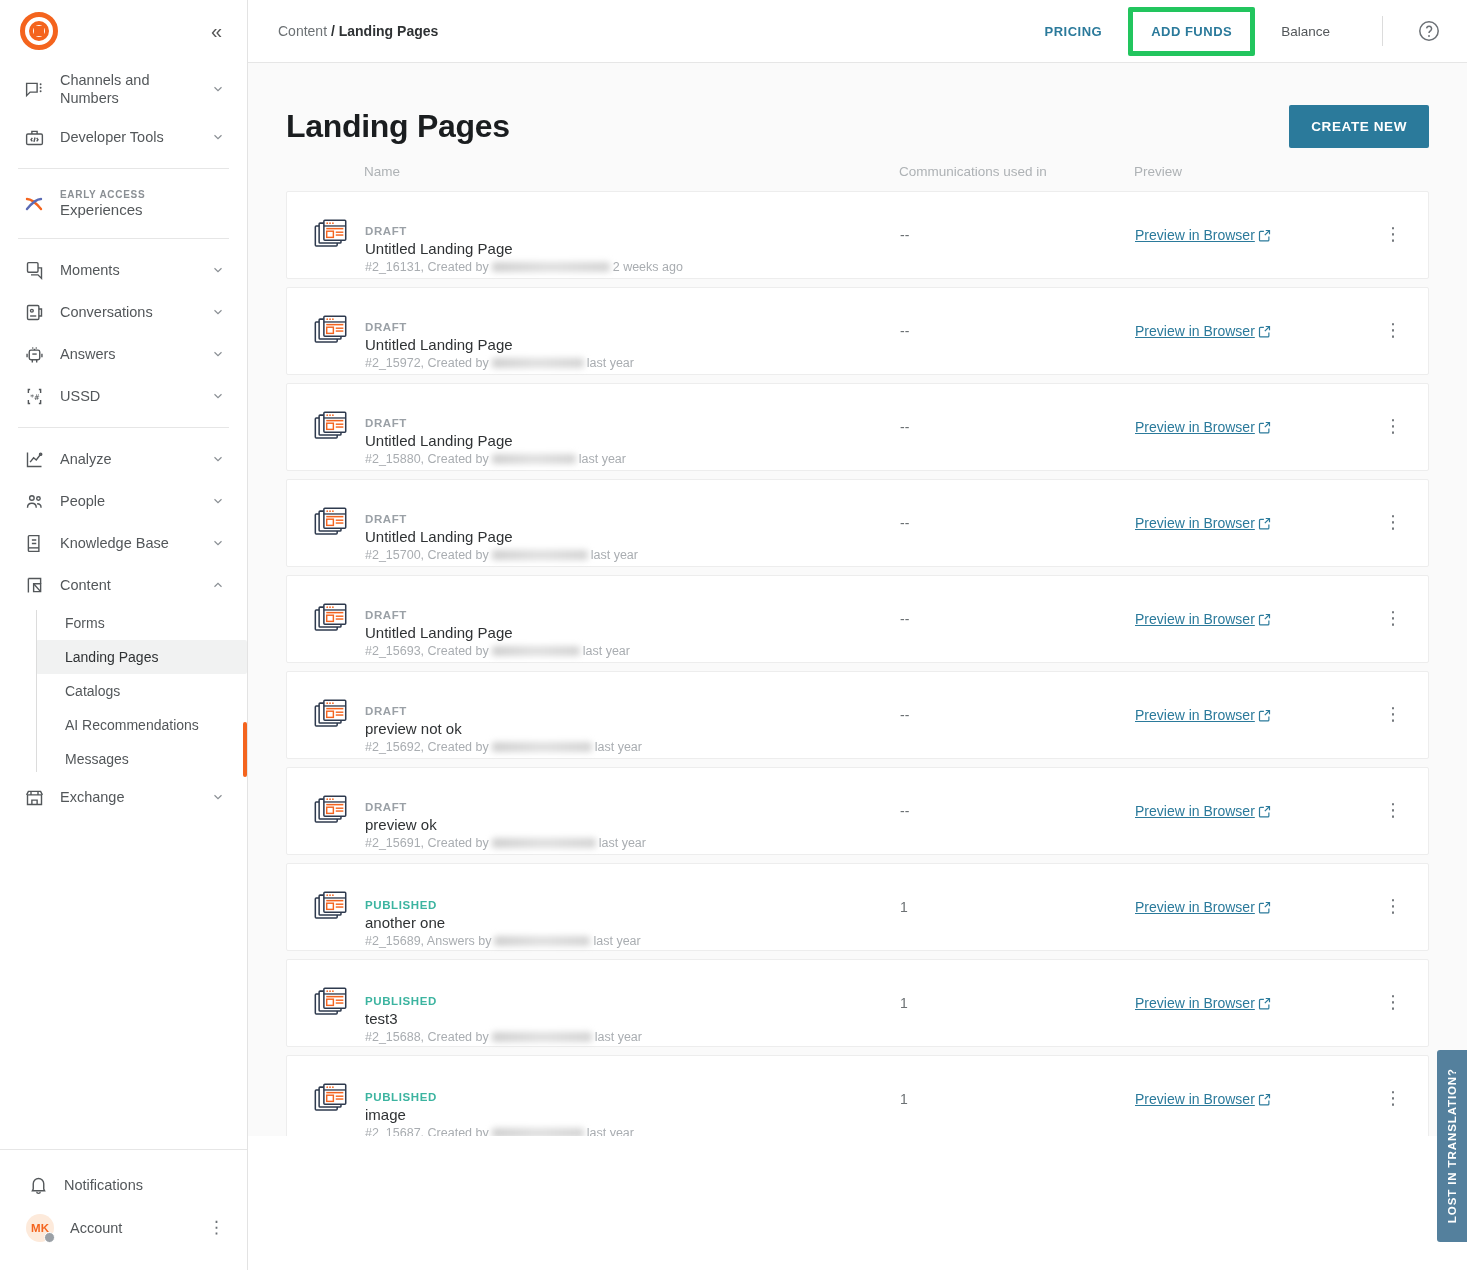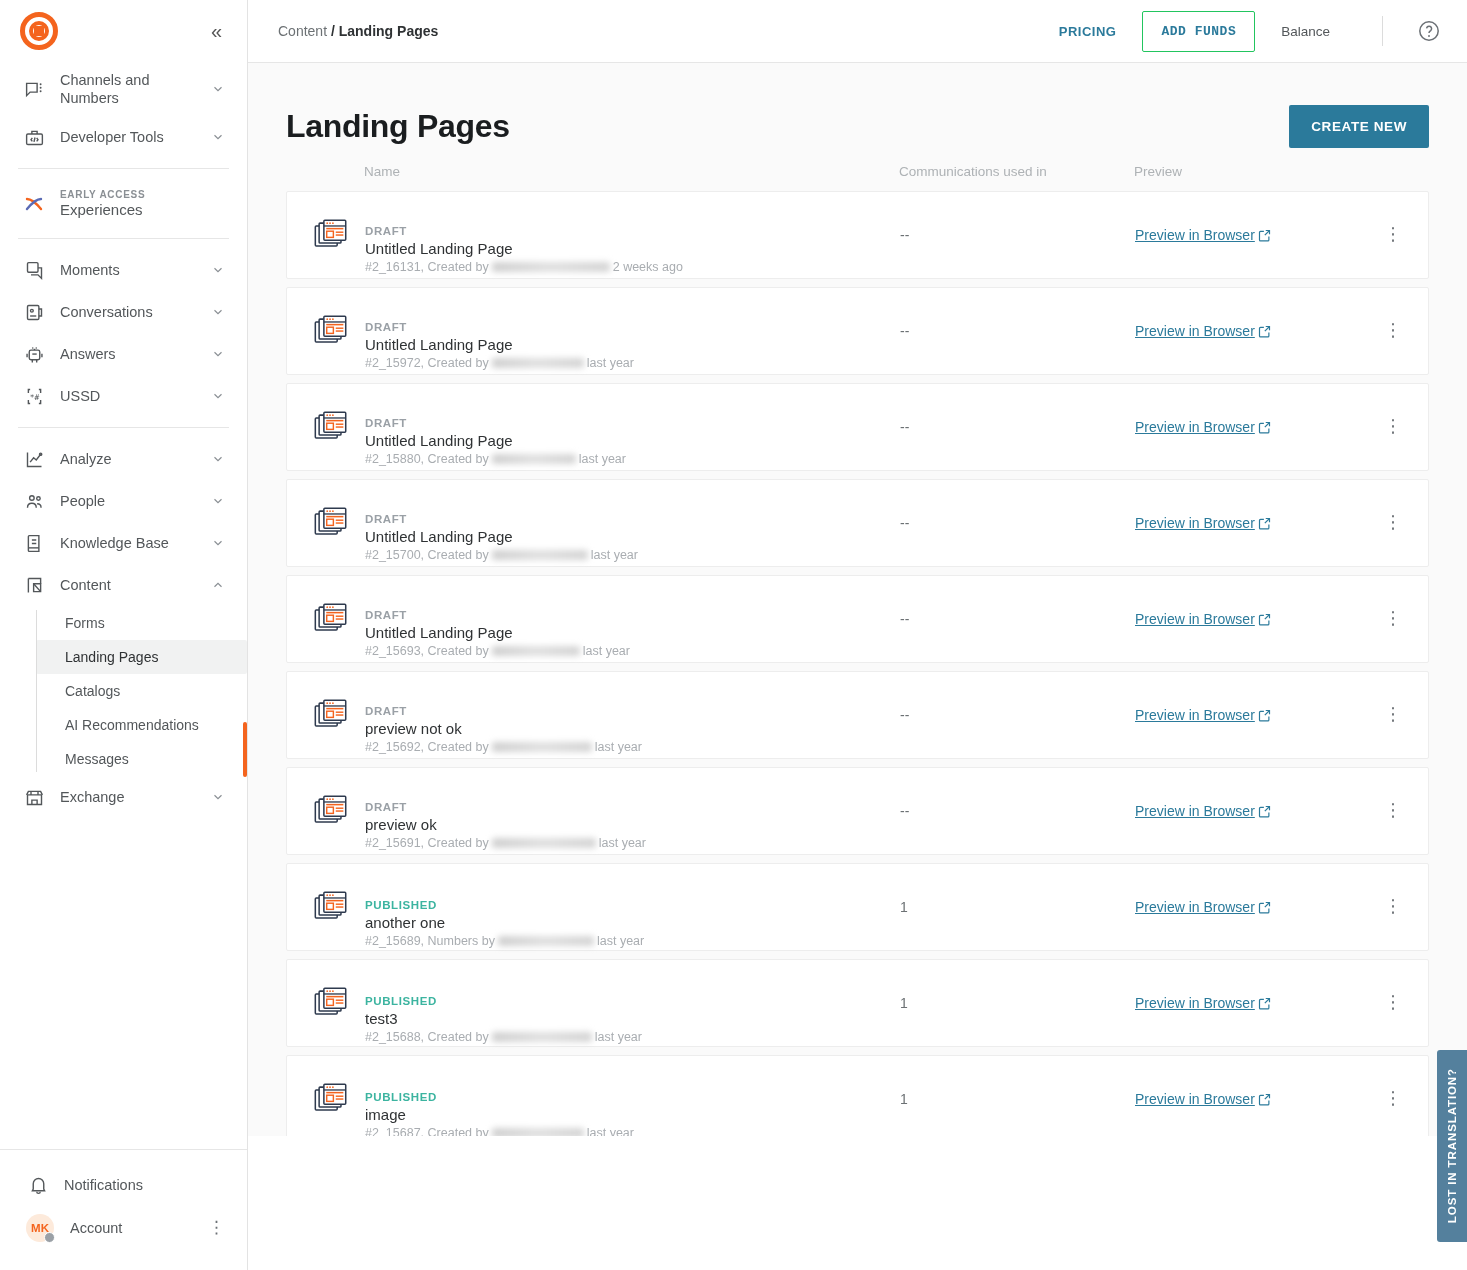--- a/index.html
+++ b/index.html
@@ -109,22 +109,22 @@
   .crumb { font-size: 14px; color: #6c7174; }
   .crumb b { color: #2f3234; font-weight: 700; }
   .crumb .sep { color: #2f3234; font-weight: 700; }
   .topbar-right { margin-left: auto; display: flex; align-items: center; gap: 0; }
   .pricing-link {
     font-size: 13px; font-weight: 700; letter-spacing: .5px; color: #2b7a9b;
     cursor: pointer; padding: 8px 14px; text-align: right;
   }
   .addfunds-btn {
     font-size: 13px; font-weight: 700; letter-spacing: .5px; color: #2b7a9b;
-    border: 1px solid #22c55e; background: #fff; border-radius: 2px;
-    padding: 12px 18px; cursor: pointer; margin-left: 12px; font-family: Liberation Mono, monospace;
+    border: 5px solid #22c55e; background: #fff; border-radius: 2px;
+    padding: 12px 18px; cursor: pointer; margin-left: 12px;
   }
   .balance { font-size: 13.5px; color: #53575a; margin-left: 26px; }
   .vdiv { width: 1px; height: 30px; background: #dcdcdc; margin-left: 52px; }
   .help-ico { margin-left: 34px; color: #6b7075; cursor: pointer; display:flex; }
 
   .content { flex: 1; overflow: hidden; padding: 0 0 0 0; position: relative; }
   .content-inner { padding: 0 38px 0 38px; }
 
   .title-row { display: flex; align-items: center; padding: 42px 0 0 0; }
   .page-title { font-size: 32px; font-weight: 700; color: #1a1d1f; letter-spacing: -.3px; }
@@ -784,21 +784,21 @@
     <rect x="15" y="12.5" width="18" height="1.6" fill="#f4641e"></rect>
     <rect x="15.5" y="16" width="7" height="6.5" stroke="#f4641e" stroke-width="1.5" fill="#fff"></rect>
     <rect x="25" y="16.3" width="8" height="1.5" fill="#f4641e"></rect>
     <rect x="25" y="19.3" width="8" height="1.5" fill="#f4641e"></rect>
   </svg>
                 </span>
        <span class="name-block">
          <span class="status published">PUBLISHED</span>
          <span class="pg-name">another one</span>
          <span class="pg-meta">
-                    <span>#2_15689, Numbers by</span>
+                    <span>#2_15689, Answers by</span>
                     <span class="blur" style="width:96px"></span>
                     <span>last year</span>
                   </span>
        </span>
      </div>
      <div class="cell-comm">1</div>
      <div class="cell-prev">
        <span class="prev-link">
          <span>Preview in Browser</span>
          <span class="ext-ico">

